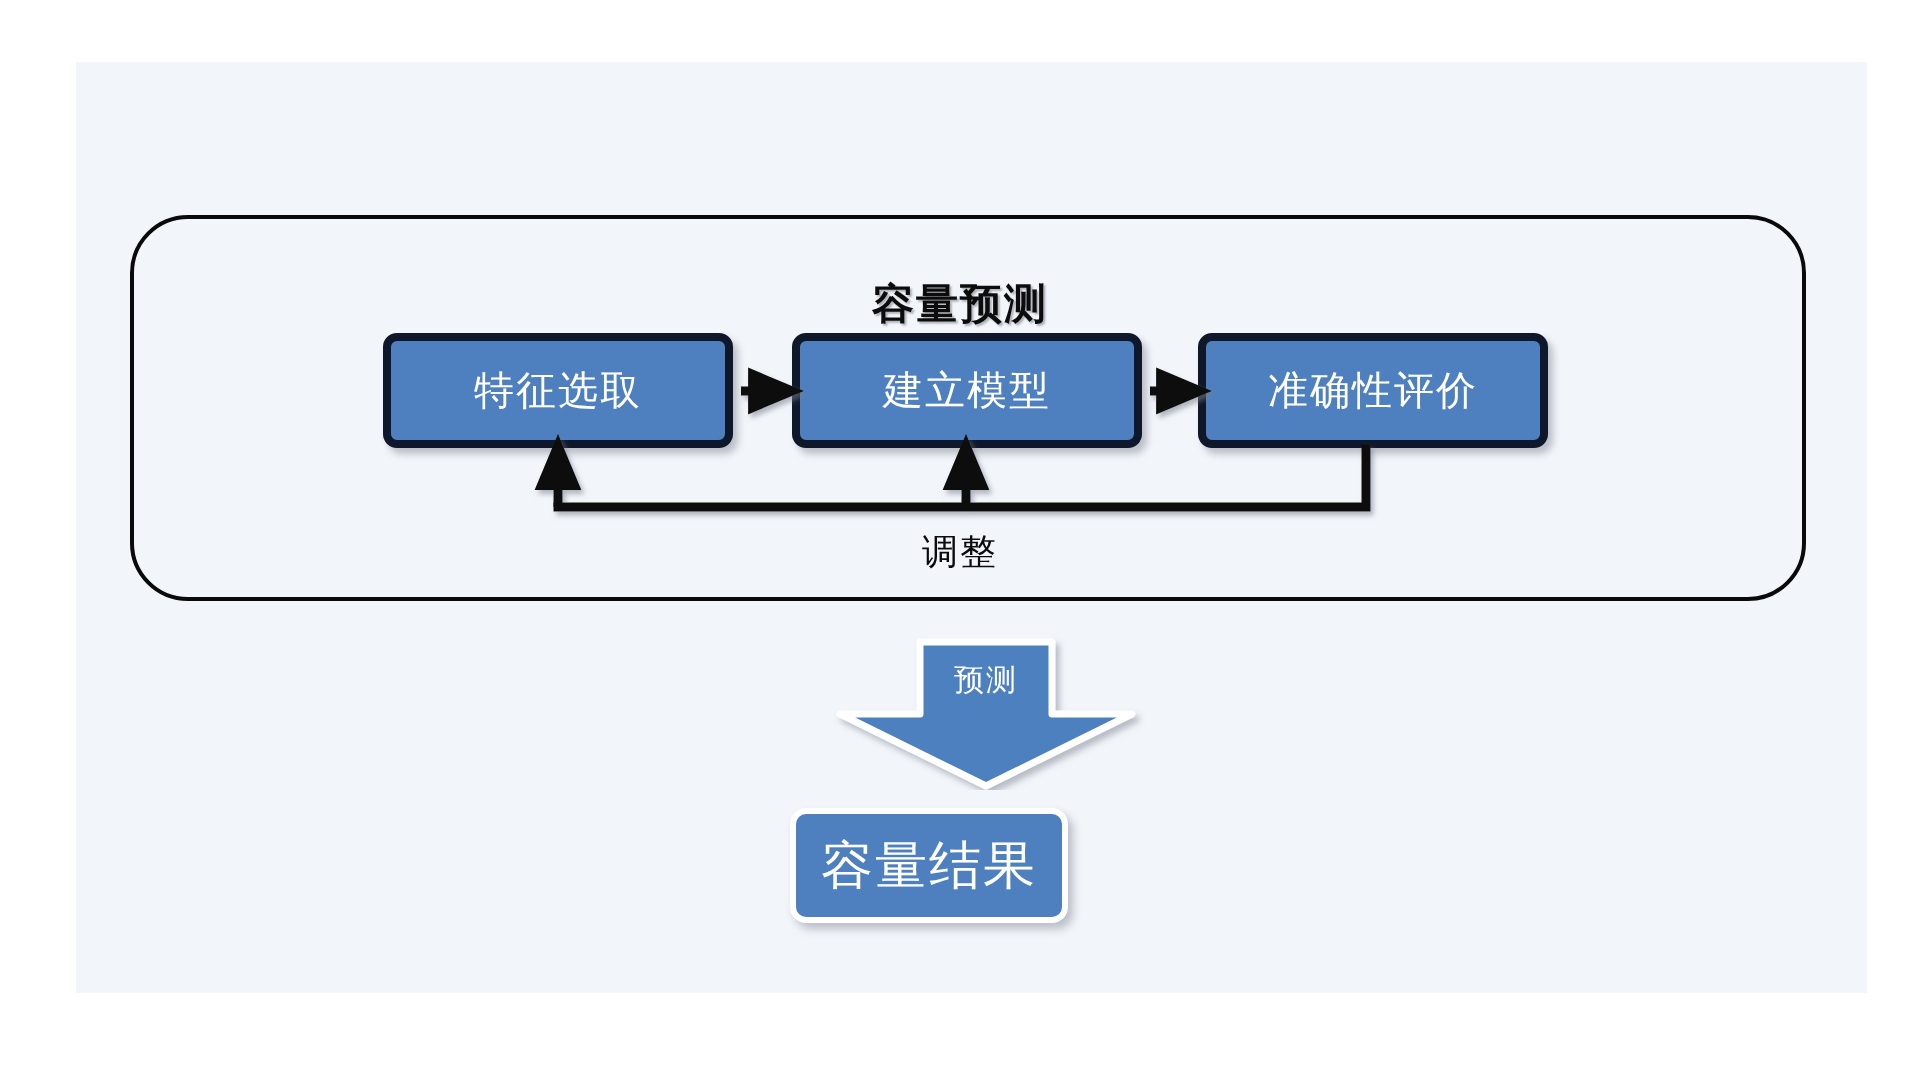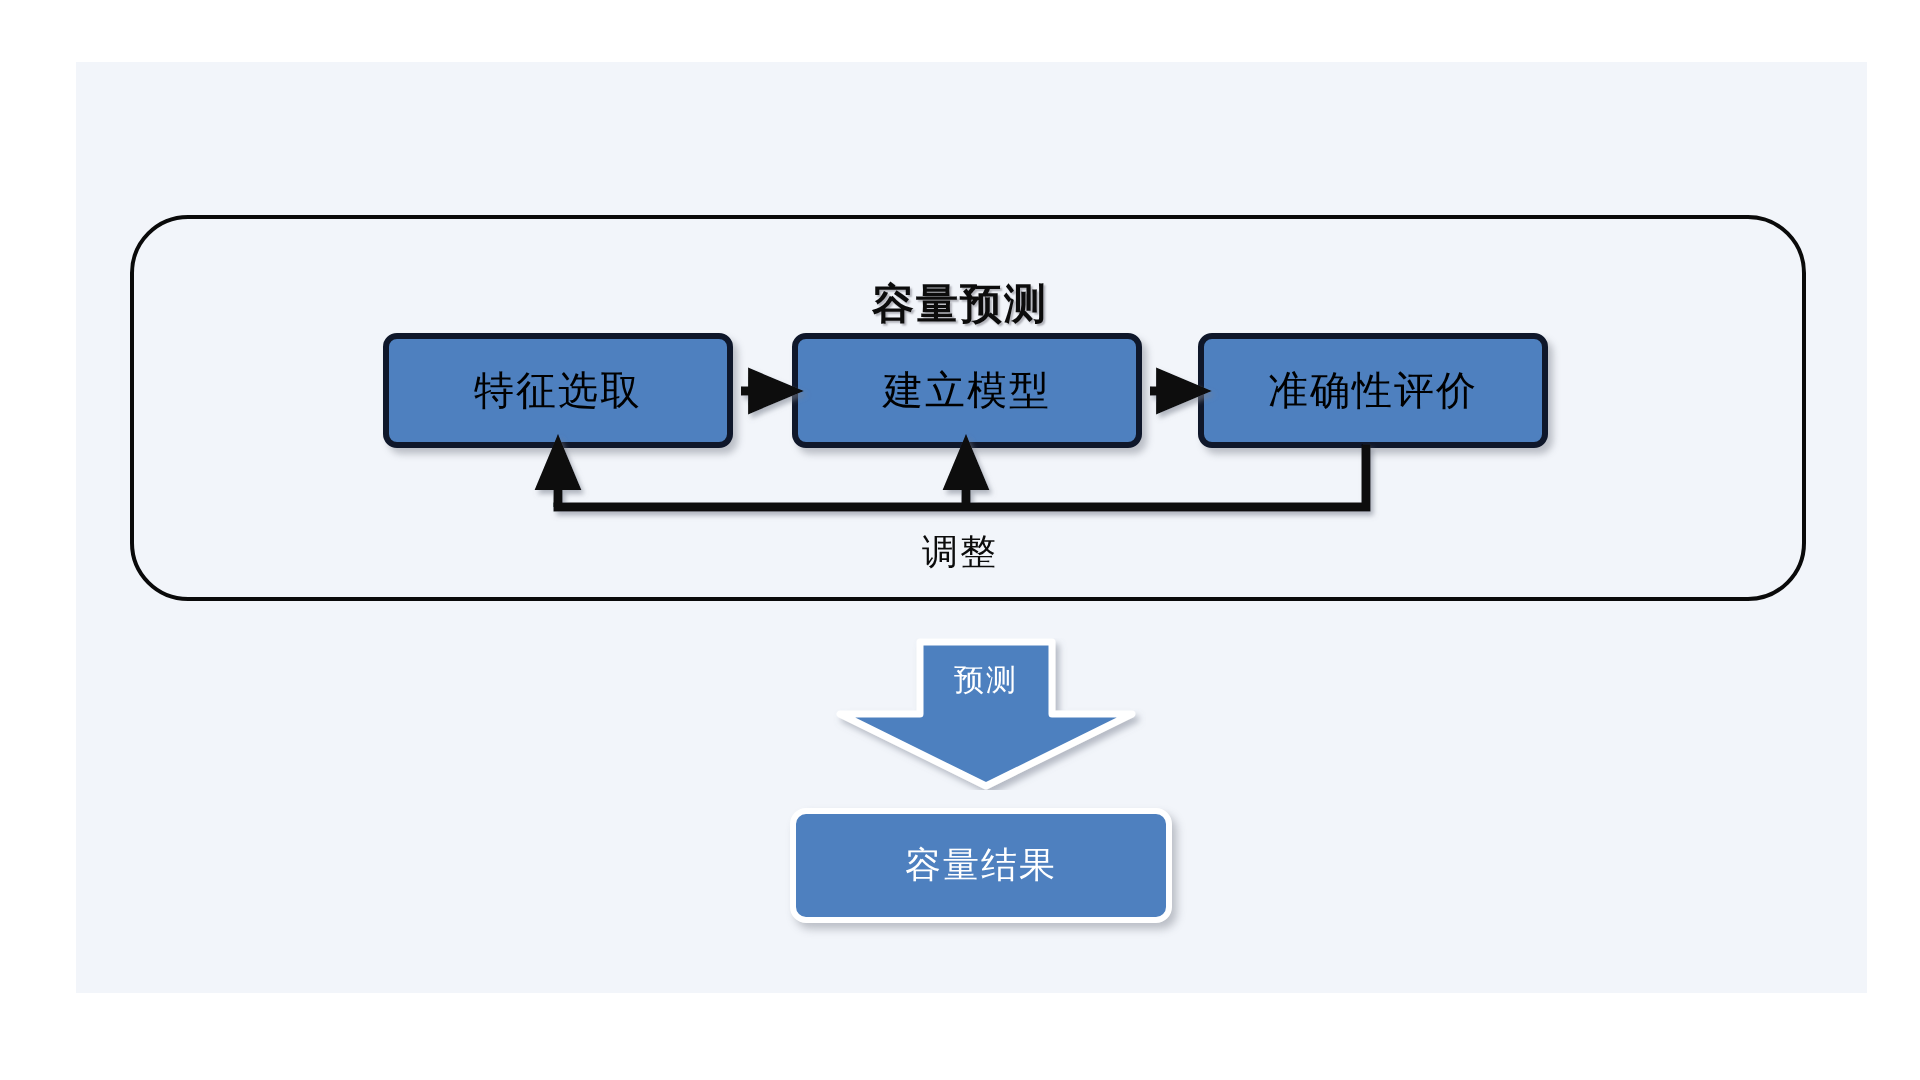--- a/index.html
+++ b/index.html
@@ -17,33 +17,33 @@
       border:4px solid #0a0a0a;border-radius:58px;box-sizing:border-box;
       background:transparent;}
 
   
   .group-title{position:absolute;left:0;top:240px;width:1920px;text-align:center;
       font-size:42px;font-weight:bold;color:#0c0c0c;letter-spacing:2px;
       text-shadow:2px 2px 2px rgba(120,120,130,.55);margin-top:36px;}
 
   
   .pbox{position:absolute;box-sizing:border-box;
-        background:#4e80bf;border:6px solid #0f172a;border-radius:14px;
+        background:#4e80bf;border:8px solid #0f172a;border-radius:14px;
         display:flex;align-items:center;justify-content:center;
-        color:#000000;font-size:40px;letter-spacing:2px;
+        color:#ffffff;font-size:40px;letter-spacing:2px;
         box-shadow:5px 6px 7px rgba(120,125,135,.45);}
 
   #box-feature{left:383px;top:333px;width:350px;height:115px;}
   #box-model  {left:792px;top:333px;width:350px;height:115px;}
   #box-eval   {left:1198px;top:333px;width:350px;height:115px;}
 
-  #box-result {position:absolute;left:790px;top:808px;width:382px;height:115px;
+  #box-result {position:absolute;left:790px;top:808px;width:278px;height:115px;
         box-sizing:border-box;background:#4e80bf;border:6px solid #ffffff;
         border-radius:16px;display:flex;align-items:center;justify-content:center;
-        color:#ffffff;font-size:36px;letter-spacing:2px;
+        color:#ffffff;font-size:52px;letter-spacing:2px;
         box-shadow:5px 6px 8px rgba(120,125,135,.45);}
 
   
   .arrows{position:absolute;left:0;top:0;width:1920px;height:1080px;
           pointer-events:none;}
 
   
   .bigarrow{position:absolute;left:826px;top:638px;width:320px;height:152px;}
   .bigarrow-label{position:absolute;left:826px;top:660px;width:320px;
       text-align:center;color:#ffffff;font-size:30px;letter-spacing:2px;}

